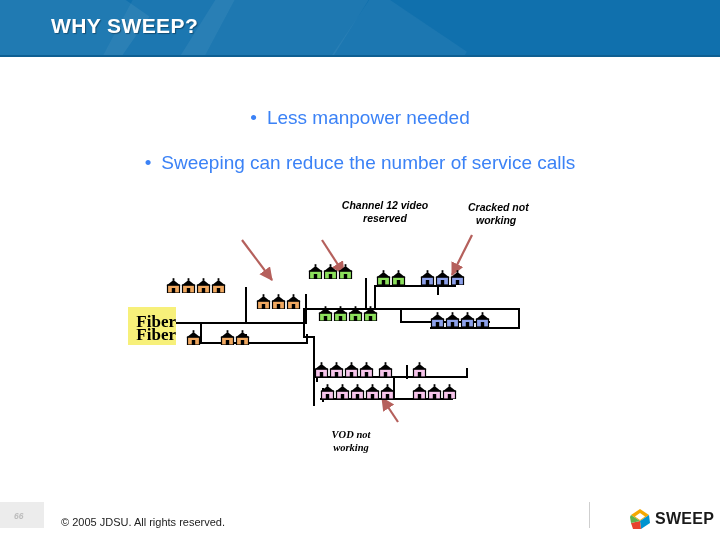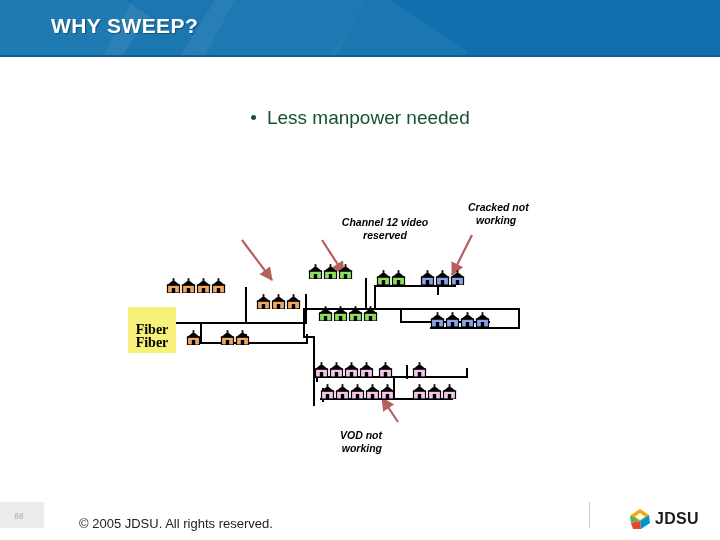--- a/index.html
+++ b/index.html
@@ -22,34 +22,34 @@
   #header .edge{position:absolute;left:0;bottom:0;width:720px;height:2px;background:#0e5f92;}
   #page-title{
     position:absolute;left:51px;top:14px;
     color:#ffffff;font-size:21px;font-weight:bold;letter-spacing:.4px;
     text-shadow:1px 1px 1px rgba(0,0,0,.35);
     white-space:nowrap;
   }
   
   #bullets{position:absolute;left:0;top:105px;width:720px;}
   .bullet{
-    display:block;text-align:center;color:#14532d;
+    display:block;text-align:center;color:#3b82f6;
     font-size:19px;line-height:26px;margin-bottom:19px;white-space:nowrap;
   }
   .bullet .dot{display:inline-block;margin-right:10px;font-size:19px;vertical-align:baseline;}
   
   #diagram{position:absolute;left:0;top:190px;width:720px;height:290px;}
   .callout{
     position:absolute;color:#000;font-style:italic;font-weight:bold;
     font-size:10.5px;line-height:12.5px;text-align:center;white-space:nowrap;
   }
   .fiber-node{
     position:absolute;background:#f7f07a;border:0;
-    font-family:"Liberation Serif", serif;font-size:14px;font-weight:bold;
-    color:#000;text-align:center;line-height:13px;padding-top:16px;
+    font-family:"Liberation Serif", serif;font-size:17px;font-weight:bold;
+    color:#000;text-align:right;line-height:13px;padding-top:8px;
   }
   .wire{position:absolute;background:#000;}
   .wire.h{height:2px;}
   .wire.v{width:2px;}
   .arrow{position:absolute;overflow:visible;}
   .hrow{position:absolute;display:flex;align-items:flex-end;}
   .house{position:relative;margin:0;}
 </style>
 </head>
 <body>
@@ -60,33 +60,36 @@
   <div class="deco d3"></div>
   <div class="deco d4"></div>
   <div id="page-title">WHY SWEEP?</div>
   <div class="edge"></div>
 </div>
 
 <div id="bullets">
   <div class="bullet">
     <span class="dot">•</span><span>Less manpower needed</span>
   </div>
+  <div class="bullet">
+    <span class="dot">•</span><span>Sweeping can reduce the number of service calls</span>
+  </div>
 </div>
 
 <div id="diagram">
 
-  <div class="callout" style="left:330px;top:26px;width:110px;">
+  <div class="callout" style="left:330px;top:9px;width:110px;">
     <div>Channel 12 video</div>
     <div>reserved</div>
   </div>
   <div class="callout" style="left:468px;top:11px;width:80px;text-align:left;">
     <div>Cracked not</div>
     <div style="padding-left:8px;">working</div>
   </div>
-  <div class="callout" style="left:320px;top:239px;width:62px;text-align:right;">
+  <div class="callout" style="left:320px;top:239px;width:62px;text-align:center;font-family:Liberation Serif, serif;">
     <div>VOD not</div>
     <div>working</div>
   </div>
 
   <svg class="arrow" style="left:0;top:0;width:720px;height:290px;">
     <defs>
       <marker id="ah" markerWidth="7" markerHeight="7" refX="5.5" refY="3" orient="auto">
         <path d="M0,0 L6,3 L0,6 z" fill="#b5605c"></path>
       </marker>
     </defs>
@@ -405,23 +408,23 @@
           <rect x="6.6" y="0.2" width="1.8" height="2.4" fill="#000"></rect>
           <rect x="5.8" y="10" width="3.4" height="5" fill="#000"></rect>
         </svg></div>
     </div>
 </div>
 
 <div id="footer" style="position:absolute;left:0;top:500px;width:720px;height:40px;">
   <div style="position:absolute;left:0;top:2px;width:44px;height:26px;background:#ececec;">
     <div style="color:#bdbdbd;font-size:8.5px;font-weight:bold;position:absolute;left:14px;top:9px;font-style:italic;">66</div>
   </div>
-  <div style="position:absolute;left:64px;top:16px;color:#222;font-size:13px;white-space:nowrap;padding-left:15px;">© 2005 JDSU. All rights reserved.</div>
+  <div style="position:absolute;left:46px;top:16px;color:#222;font-size:11px;white-space:nowrap;padding-left:15px;">© 2005 JDSU. All rights reserved.</div>
   <div style="position:absolute;left:589px;top:2px;width:1px;height:26px;background:#cfcfcf;"></div>
   <svg style="position:absolute;left:629px;top:8px;" width="22" height="22" viewBox="0 0 22 22">
     <polygon points="11,1 20,7 11,13 2,7" fill="#f5a800"></polygon>
     <polygon points="20,7 21,15 12,21 11,13" fill="#0093d0"></polygon>
     <polygon points="11,13 12,21 4,21 2,15" fill="#e8432e"></polygon>
     <polygon points="2,7 11,13 2,15 1,9" fill="#5fb14e"></polygon>
     <polygon points="11,5 16,8.5 11,12 6,8.5" fill="#ffffff"></polygon>
   </svg>
-  <div style="position:absolute;left:655px;top:10px;color:#1a1a1a;font-size:16px;font-weight:bold;letter-spacing:.3px;">JDSU</div>
+  <div style="position:absolute;left:655px;top:10px;color:#1a1a1a;font-size:16px;font-weight:bold;letter-spacing:.3px;">SWEEP</div>
 </div>
 
 </body></html>

